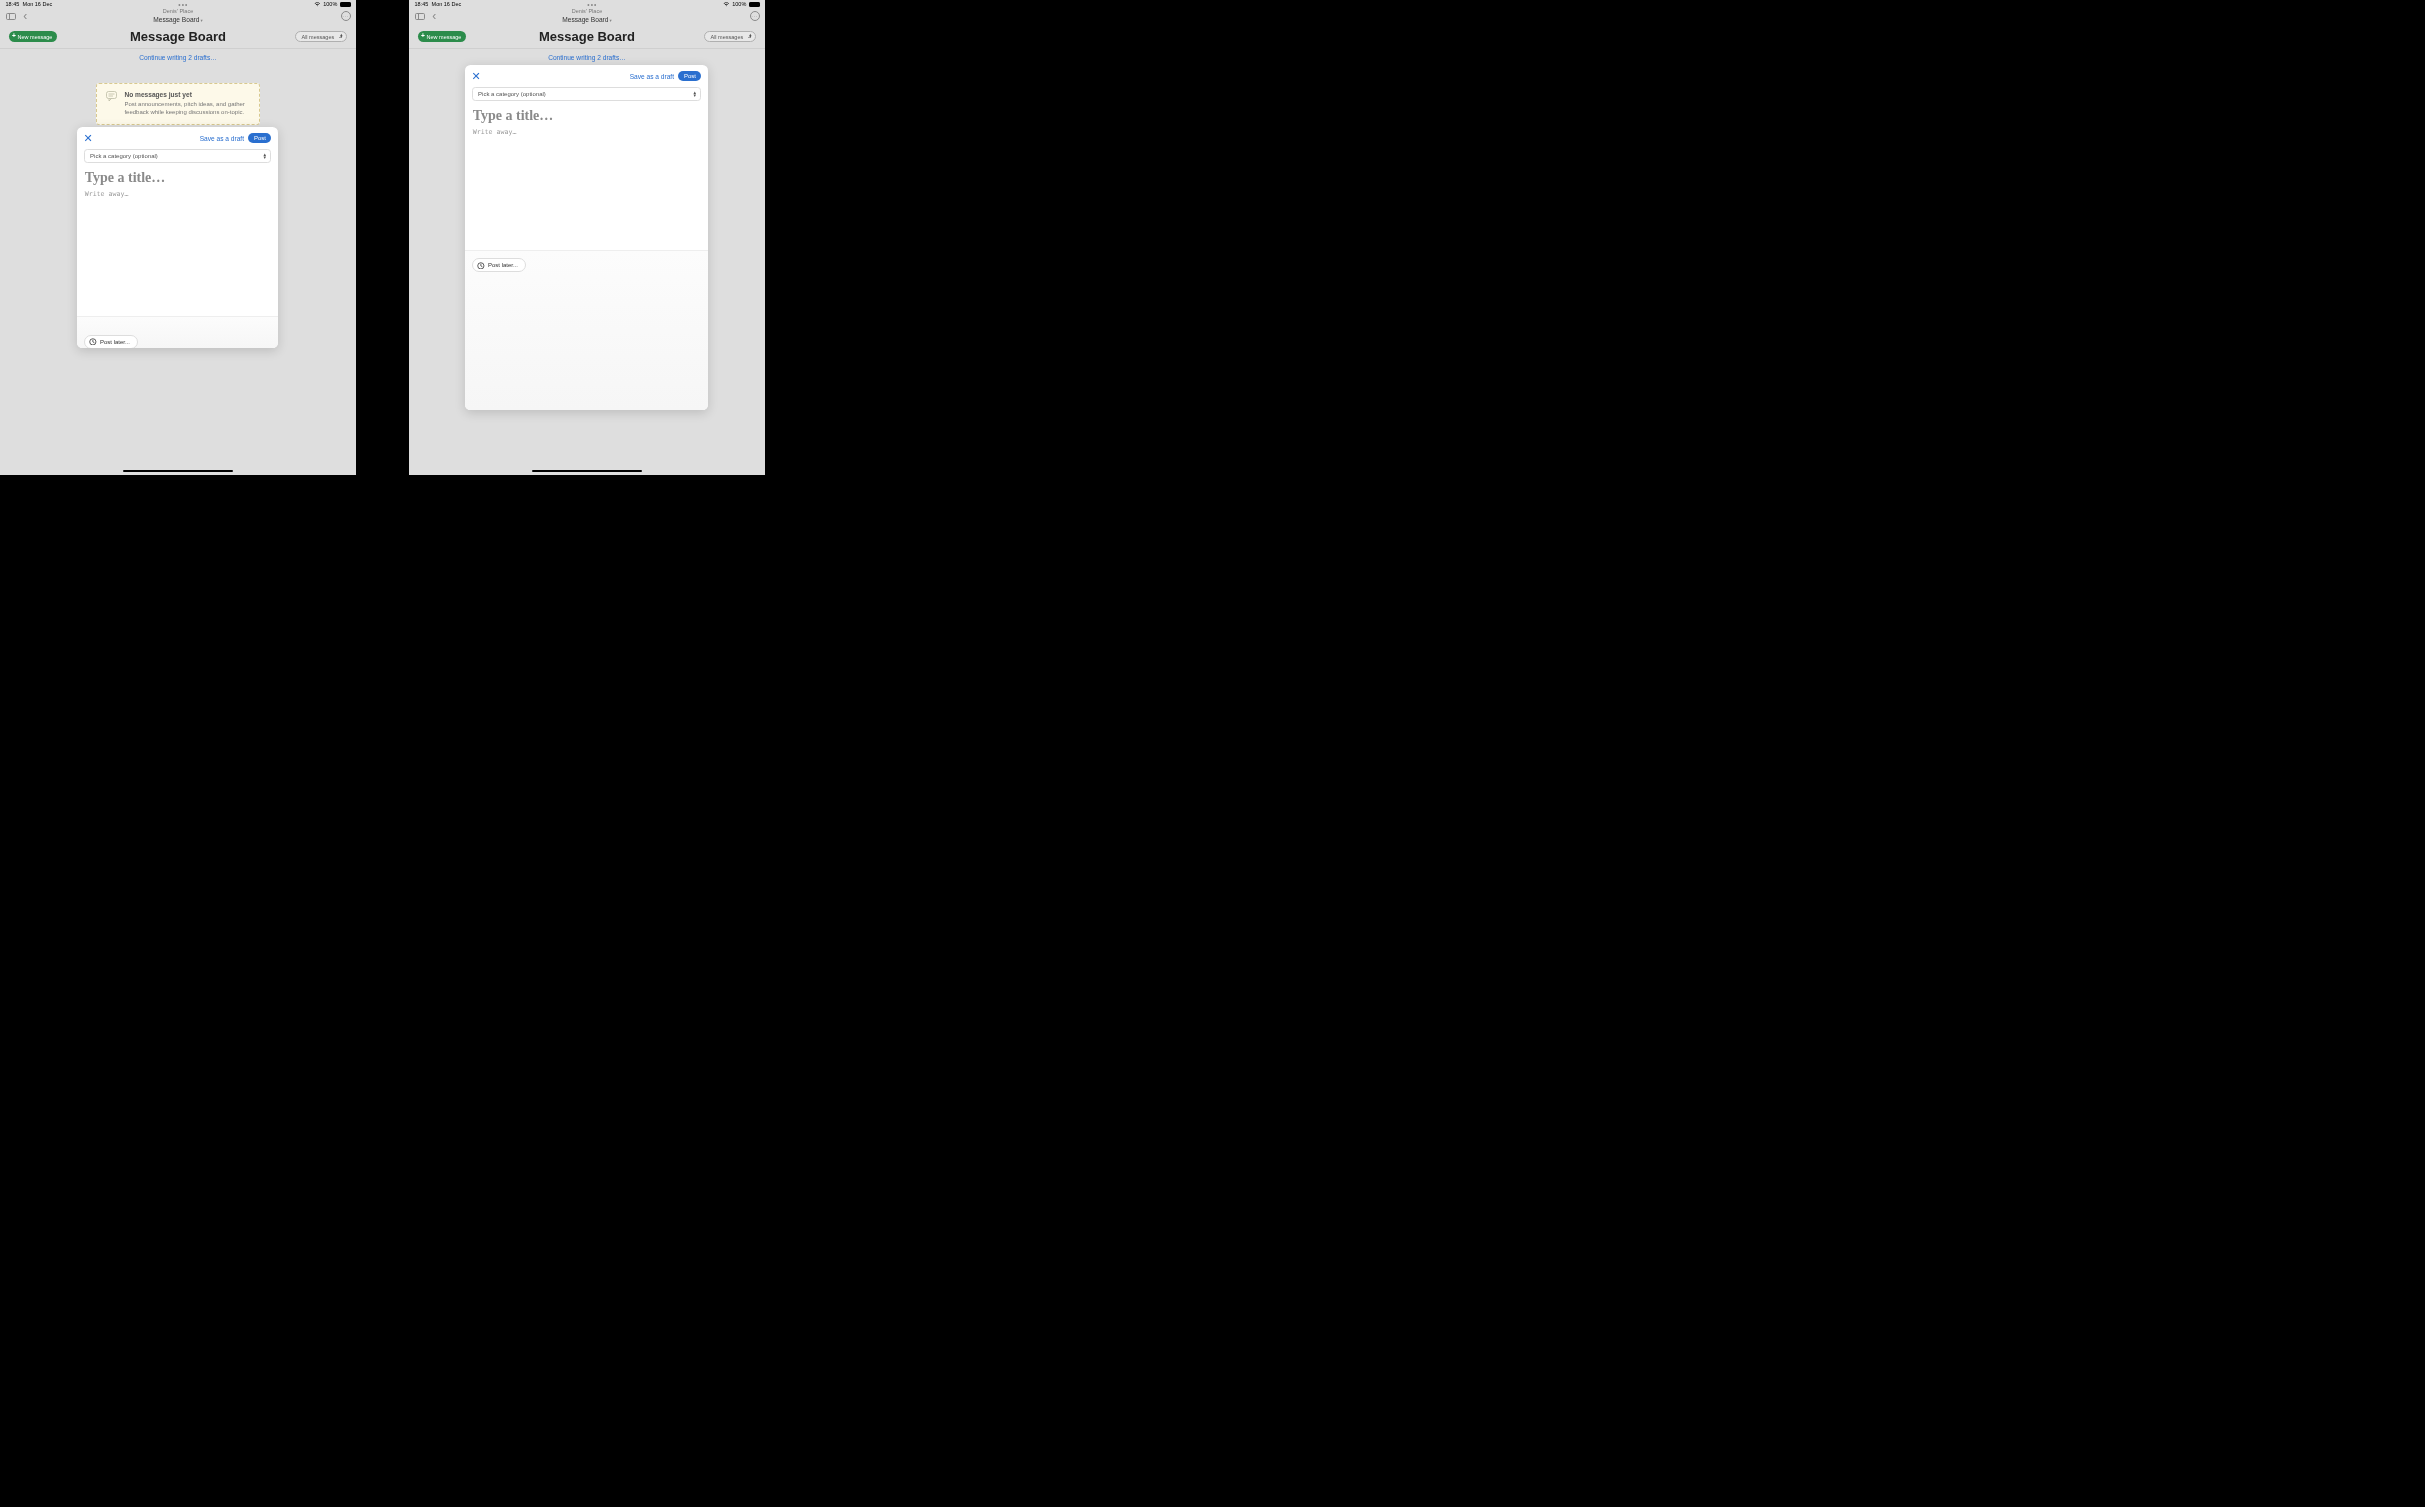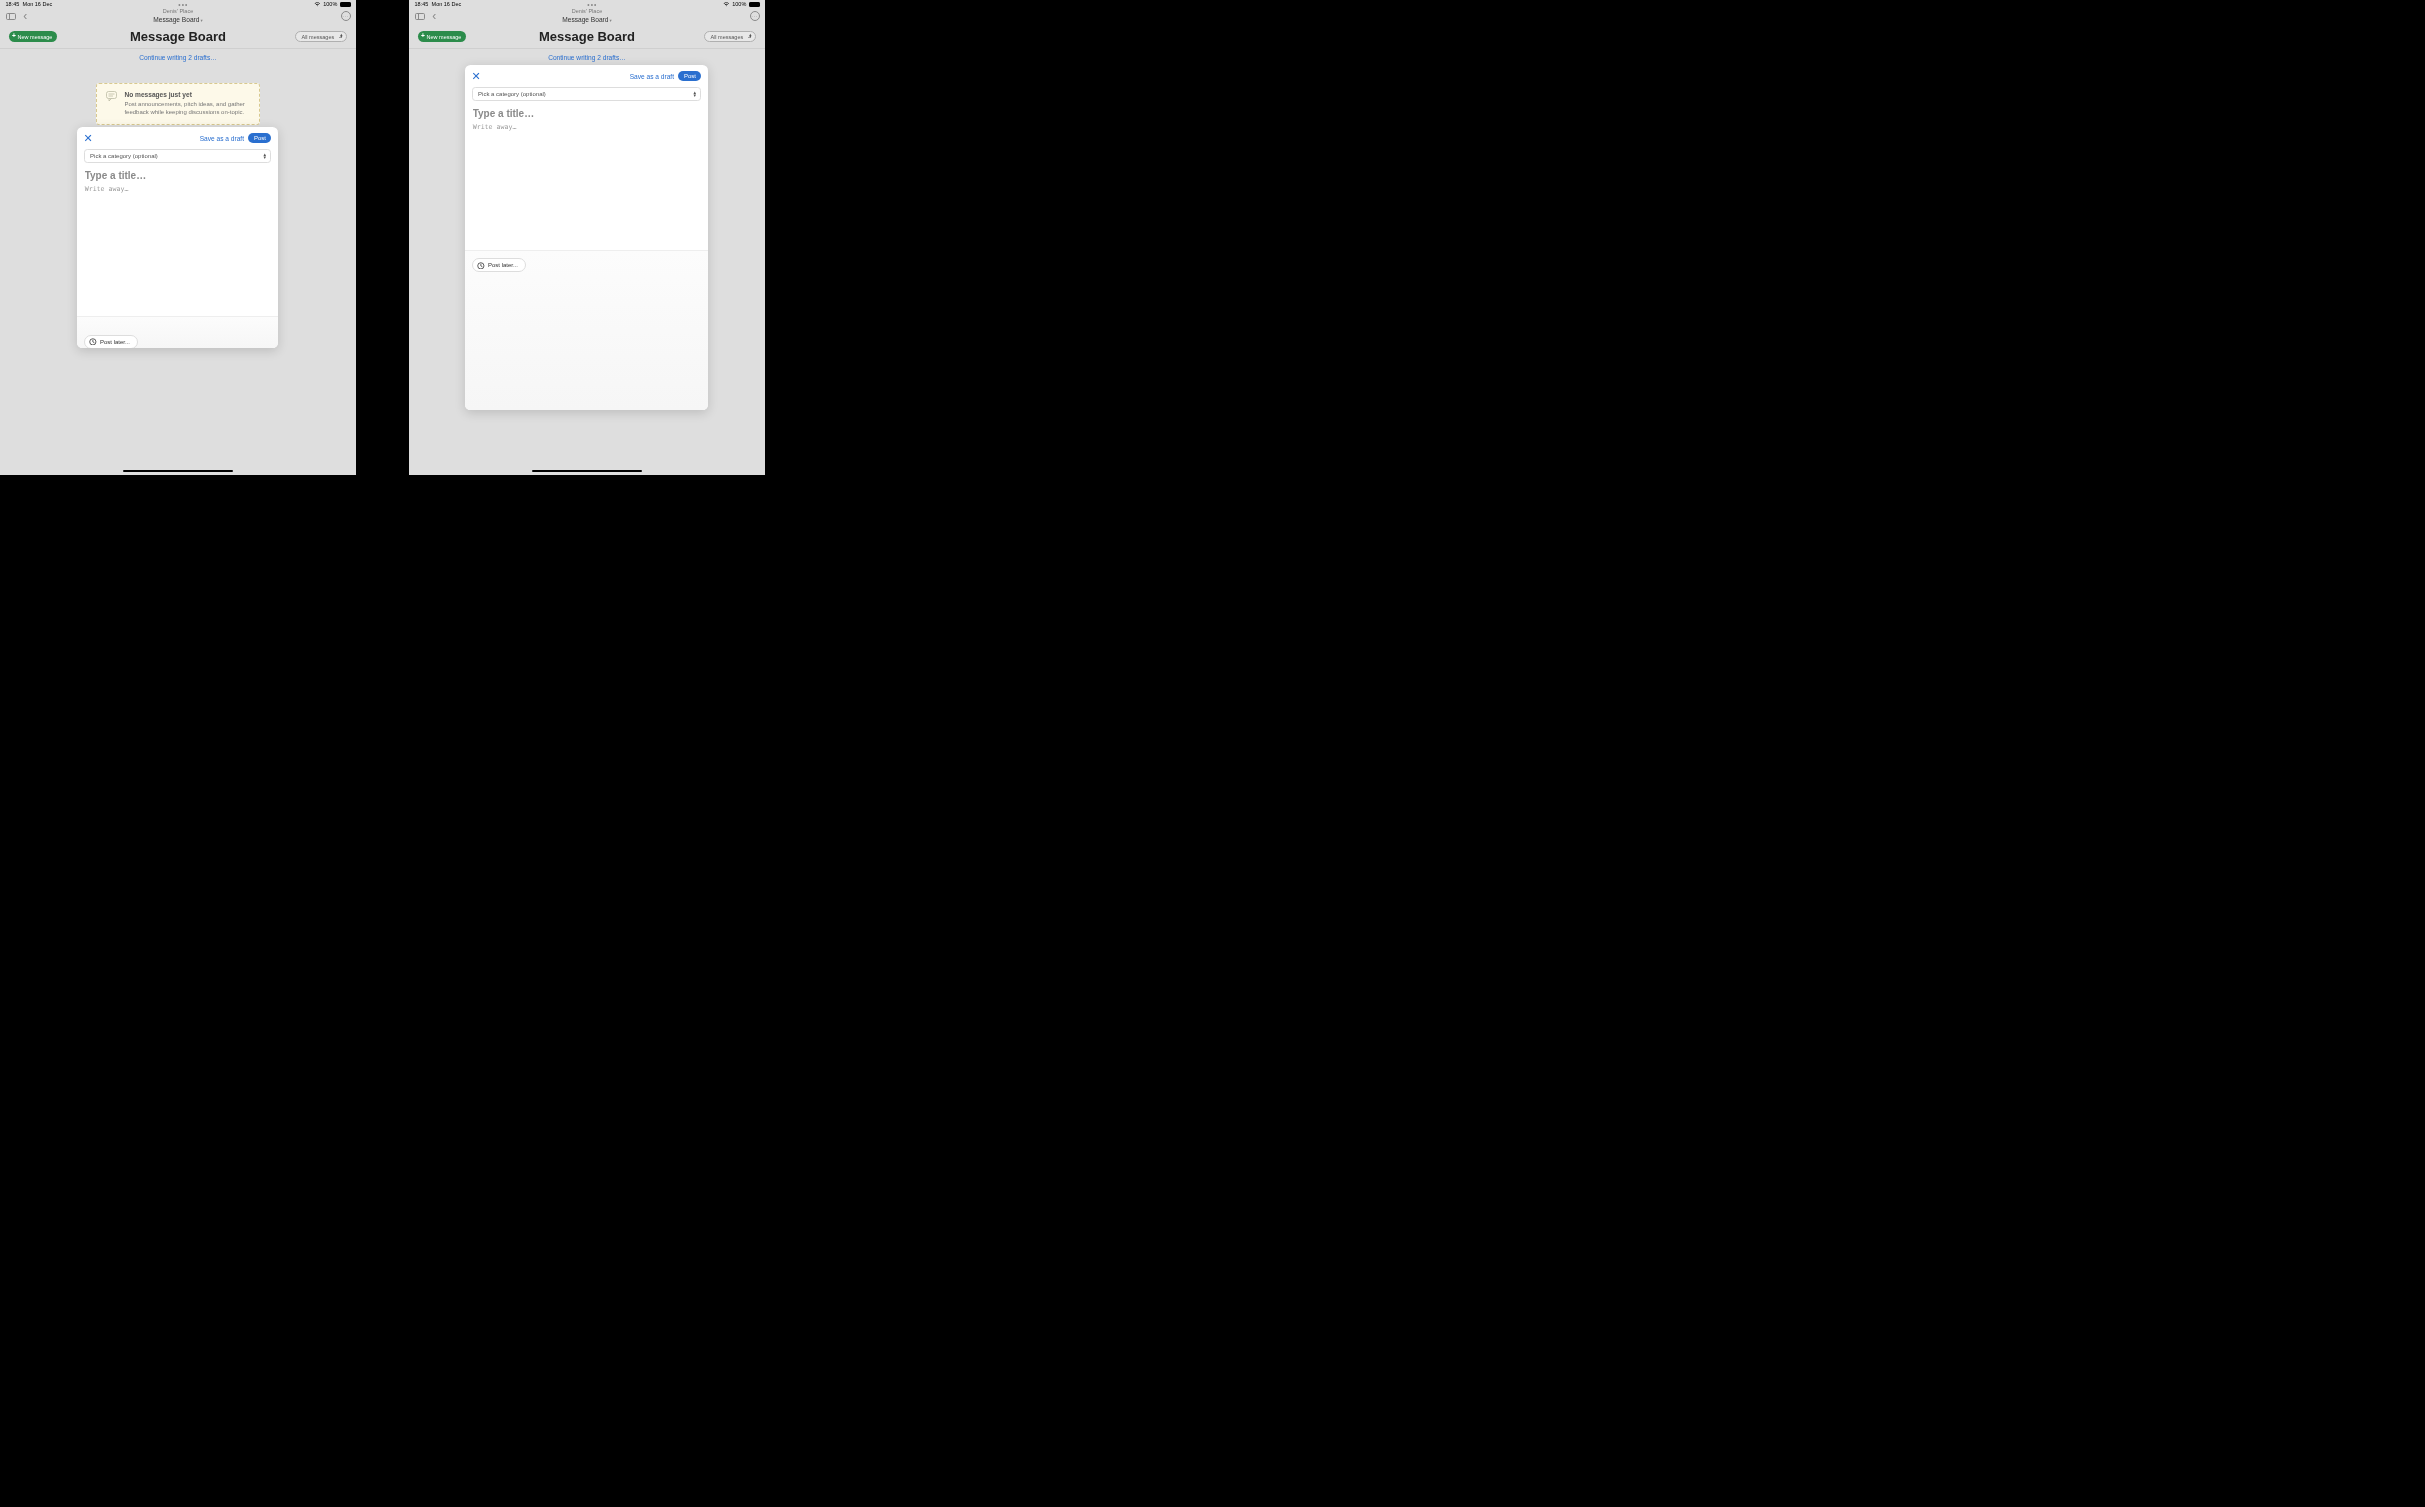--- a/index.html
+++ b/index.html
@@ -180,23 +180,24 @@
     margin:1.1px 6.6px 4.4px;
     border:0.5px solid #ddd; border-radius:3.3px;
     height:14.2px; padding:0 13px 0 5.5px;
     font-size:6px; color:#555;
     position:relative; display:flex; align-items:center;
     cursor:pointer;
   }
   .cs-arrows { position:absolute; right:4.4px; font-size:5px; color:#555; line-height:0.7;}
   .title-input {
     border:none; outline:none;
-    font-size:10px; font-weight:600; color:#333;
+    font-size:14px; font-weight:600; color:#333;
     padding:2.2px 7.7px 3.3px;
     width:100%;
+    font-family:Liberation Serif, serif;
   }
   .title-input::placeholder { color:#8a8a8a; }
   .body-input {
     border:none; outline:none; resize:none;
     font-size:6.6px; color:#333;
     padding:1.1px 7.7px;
     width:100%;
     flex:1;
   }
   .body-input::placeholder { color:#9a9a9a; }

